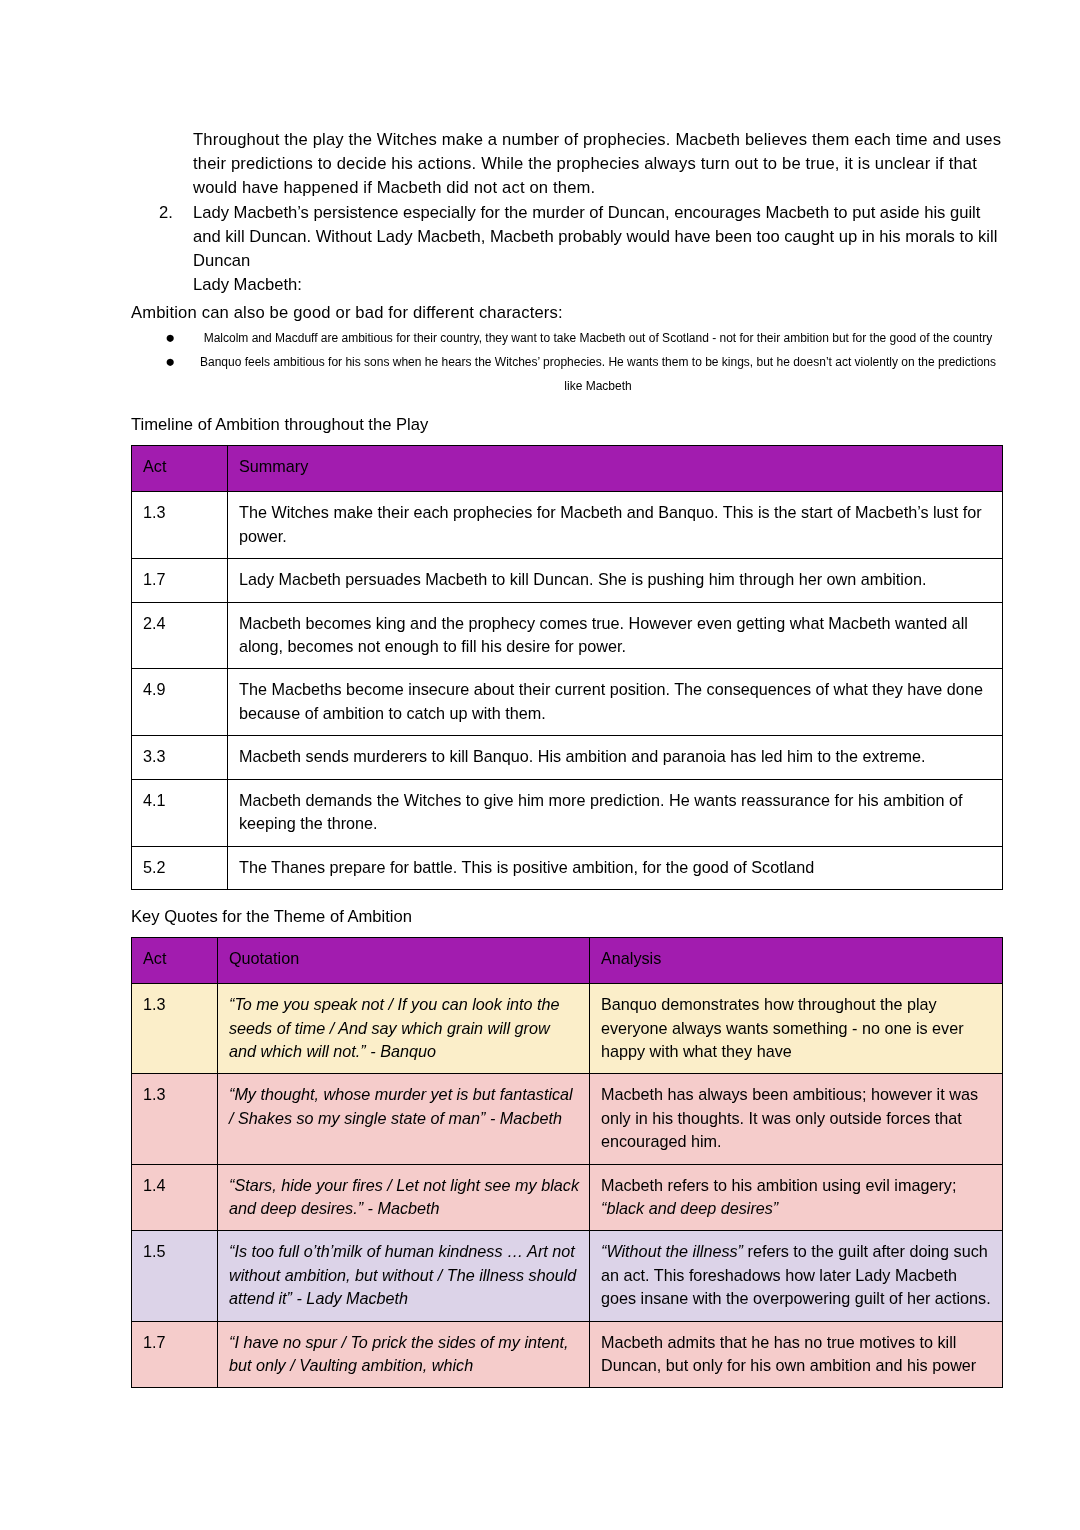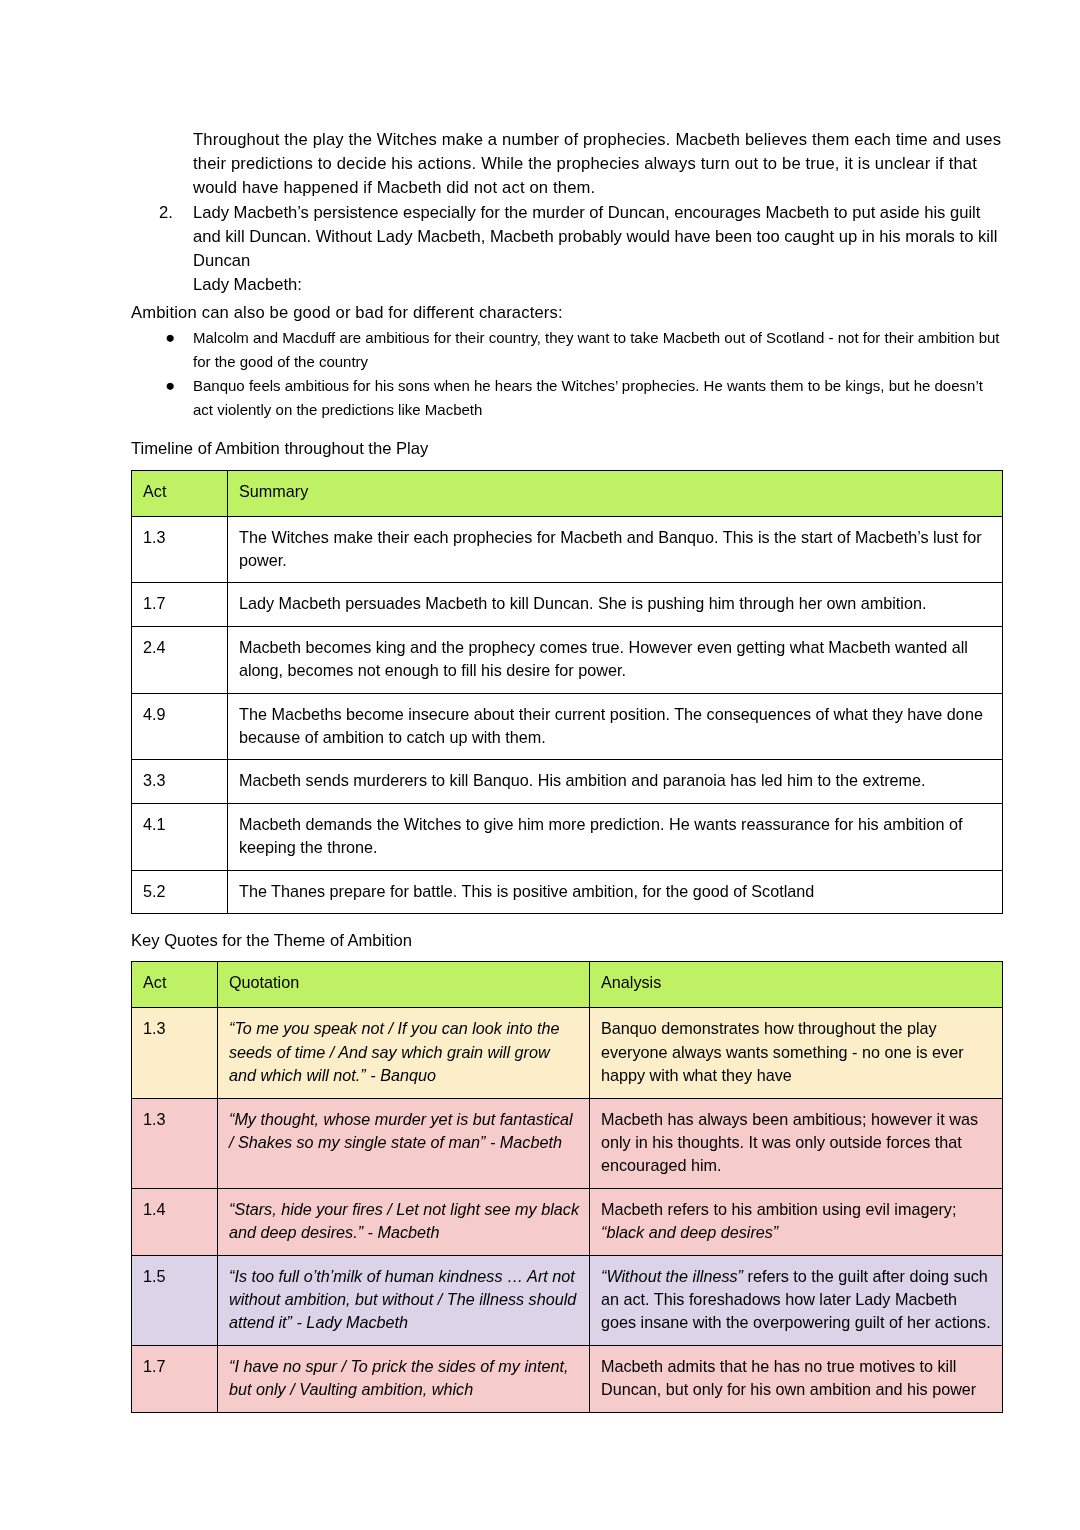--- a/index.html
+++ b/index.html
@@ -69,22 +69,23 @@
     margin-top: 0px;
   }
   .bullet-dot {
     position: absolute;
     left: 34px;
     top: 0;
     font-size: 16.6px;
     line-height: 24.2px;
   }
   .bullet-body {
-    font-size: 15px;
-    line-height: 24.2px;
+    font-size: 12px;
+    line-height: 24.2px;
+    text-align: center;
   }
 
   
   .table-caption {
     font-size: 16.6px;
     line-height: 24.2px;
     margin-top: 15px;
     margin-bottom: 8px;
   }
 
@@ -105,21 +106,21 @@
   }
   
   .t1 .c-act   { width: 74px; }
   .t1 .c-summ  { width: auto; }
   
   .t2 .c-act   { width: 64px; }
   .t2 .c-quote { width: 350px; }
   .t2 .c-anal  { width: auto; }
 
   .t2 .quote-cell { font-style: italic; margin-top: 32px; }
-  .hdr td { background: #bef264; }
+  .hdr td { background: #a21caf; }
   .hdr td.c-act, .hdr td.c-summ, .hdr td.c-quote, .hdr td.c-anal { height: 26px; }
 
   .row-cream td  { background: #fbeec9; }
   .row-pink td   { background: #f5cccb; }
   .row-lav td    { background: #dcd3e8; }
 
   i.q { font-style: italic; }
 
   
   .table-clip {

